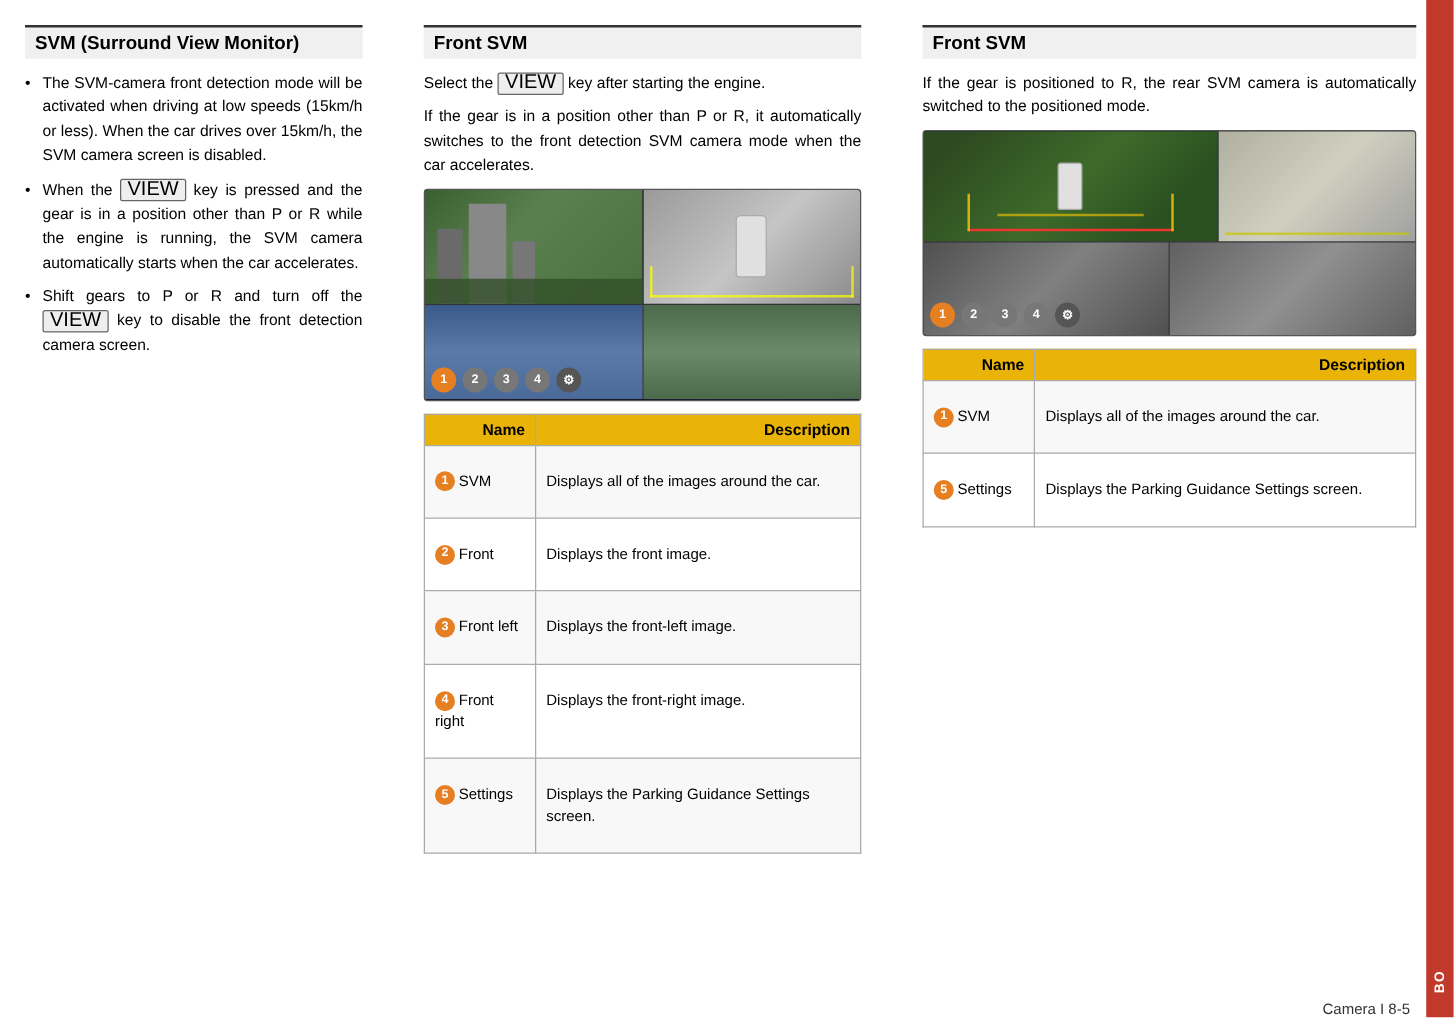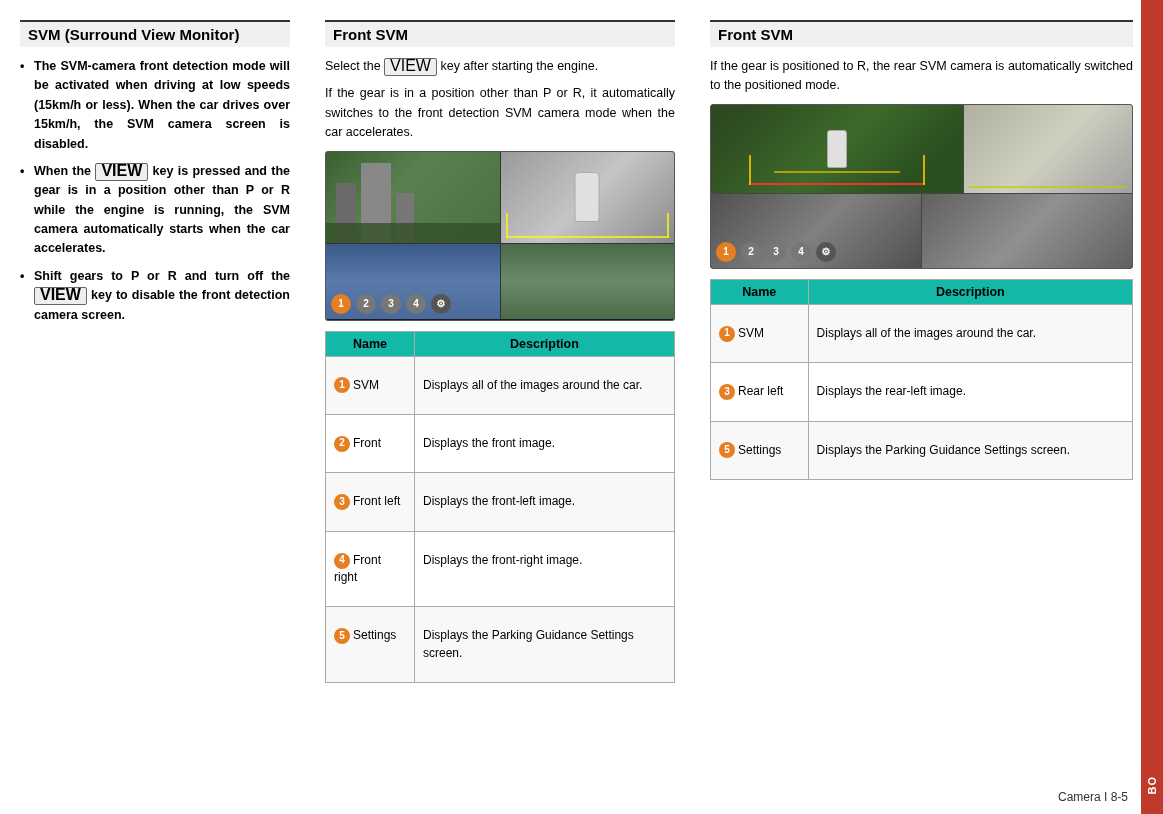--- a/index.html
+++ b/index.html
@@ -42,21 +42,21 @@
       font-size: 11px;
       font-weight: bold;
       transform: rotate(180deg);
       letter-spacing: 1px;
     }
 
     .content-area {
       display: flex;
       flex: 1;
       padding: 20px 30px 20px 20px;
-      gap: 15px;
+      gap: 29px;
     }
 
     
     .col1 {
       flex: 0 0 280px;
       padding-right: 10px;
     }
 
     
     .col2 {
@@ -82,21 +82,20 @@
     p {
       font-size: 12.5px;
       line-height: 1.55;
       margin-bottom: 8px;
       text-align: justify;
     }
 
     ul {
       list-style: none;
       padding: 0;
-      font-weight: bold;
     }
 
     ul li {
       font-size: 12.5px;
       line-height: 1.55;
       padding-left: 14px;
       position: relative;
       margin-bottom: 8px;
       text-align: justify;
     }
@@ -166,24 +165,24 @@
     }
 
     
     .desc-table {
       width: 100%;
       border-collapse: collapse;
       font-size: 12px;
     }
 
     .desc-table th {
-      background: #14b8a6;
+      background: #eab308;
       border: 1px solid #aaa;
       padding: 5px 8px;
-      text-align: center;
+      text-align: right;
       font-size: 12.5px;
     }
 
     .desc-table td {
       border: 1px solid #aaa;
       padding: 20px 8px;
       vertical-align: top;
       line-height: 1.45;
     }
 
@@ -217,21 +216,21 @@
       border-radius: 3px;
       width: 100%;
       height: 165px;
       position: relative;
       margin-bottom: 10px;
       overflow: hidden;
     }
 
     .page-footer {
       position: absolute;
-      bottom: 10px;
+      bottom: 0;
       right: 35px;
       font-size: 12px;
       color: #333;
     }
 
     
     .key-icon {
       display: inline-flex;
       align-items: center;
       justify-content: center;
@@ -450,24 +449,20 @@
         <tbody>
             <tr>
           <th>Name</th>
           <th>Description</th>
         </tr>
         <tr>
           <td><span class="num-badge">1</span>SVM</td>
           <td>Displays all of the images around the car.</td>
         </tr>
         <tr>
-          <td><span class="num-badge">3</span>Rear left</td>
-          <td>Displays the rear-left image.</td>
-        </tr>
-        <tr>
           <td><span class="num-badge">5</span>Settings</td>
           <td>Displays the Parking Guidance Settings screen.</td>
         </tr>
       </tbody>
         </table>
     </div>
 
   </div>
 
   <div class="side-tab">

